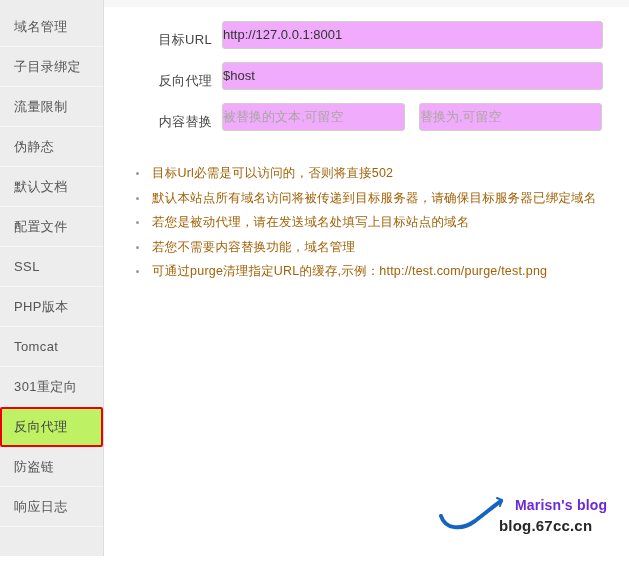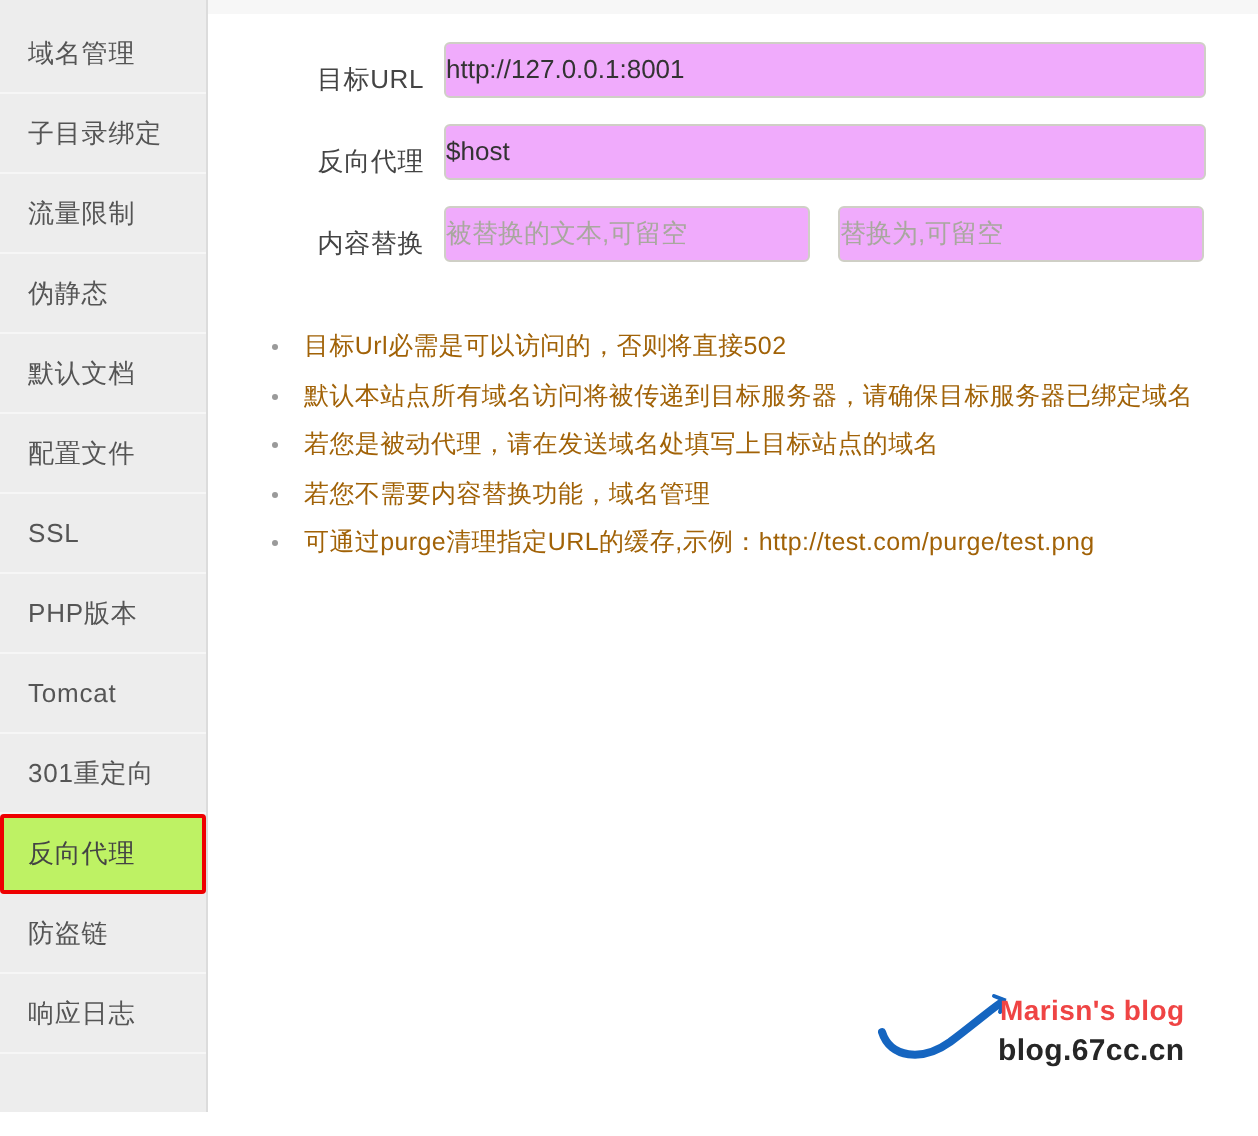--- a/index.html
+++ b/index.html
@@ -173,25 +173,25 @@
     height: 66px;
     pointer-events: none;
   }
   .wm-swoosh {
     position: absolute;
     left: 2px;
     top: 6px;
   }
   .wm-title {
     position: absolute;
-    left: 63px;
+    left: 78px;
     top: 9px;
     font-size: 14px;
     font-weight: bold;
-    color: #ef4444;
+    color: #6d28d9;
     letter-spacing: 0.2px;
   }
   .wm-domain {
     position: absolute;
     left: 62px;
     top: 29px;
     font-size: 15px;
     font-weight: bold;
     color: #262626;
     letter-spacing: 0.2px;

